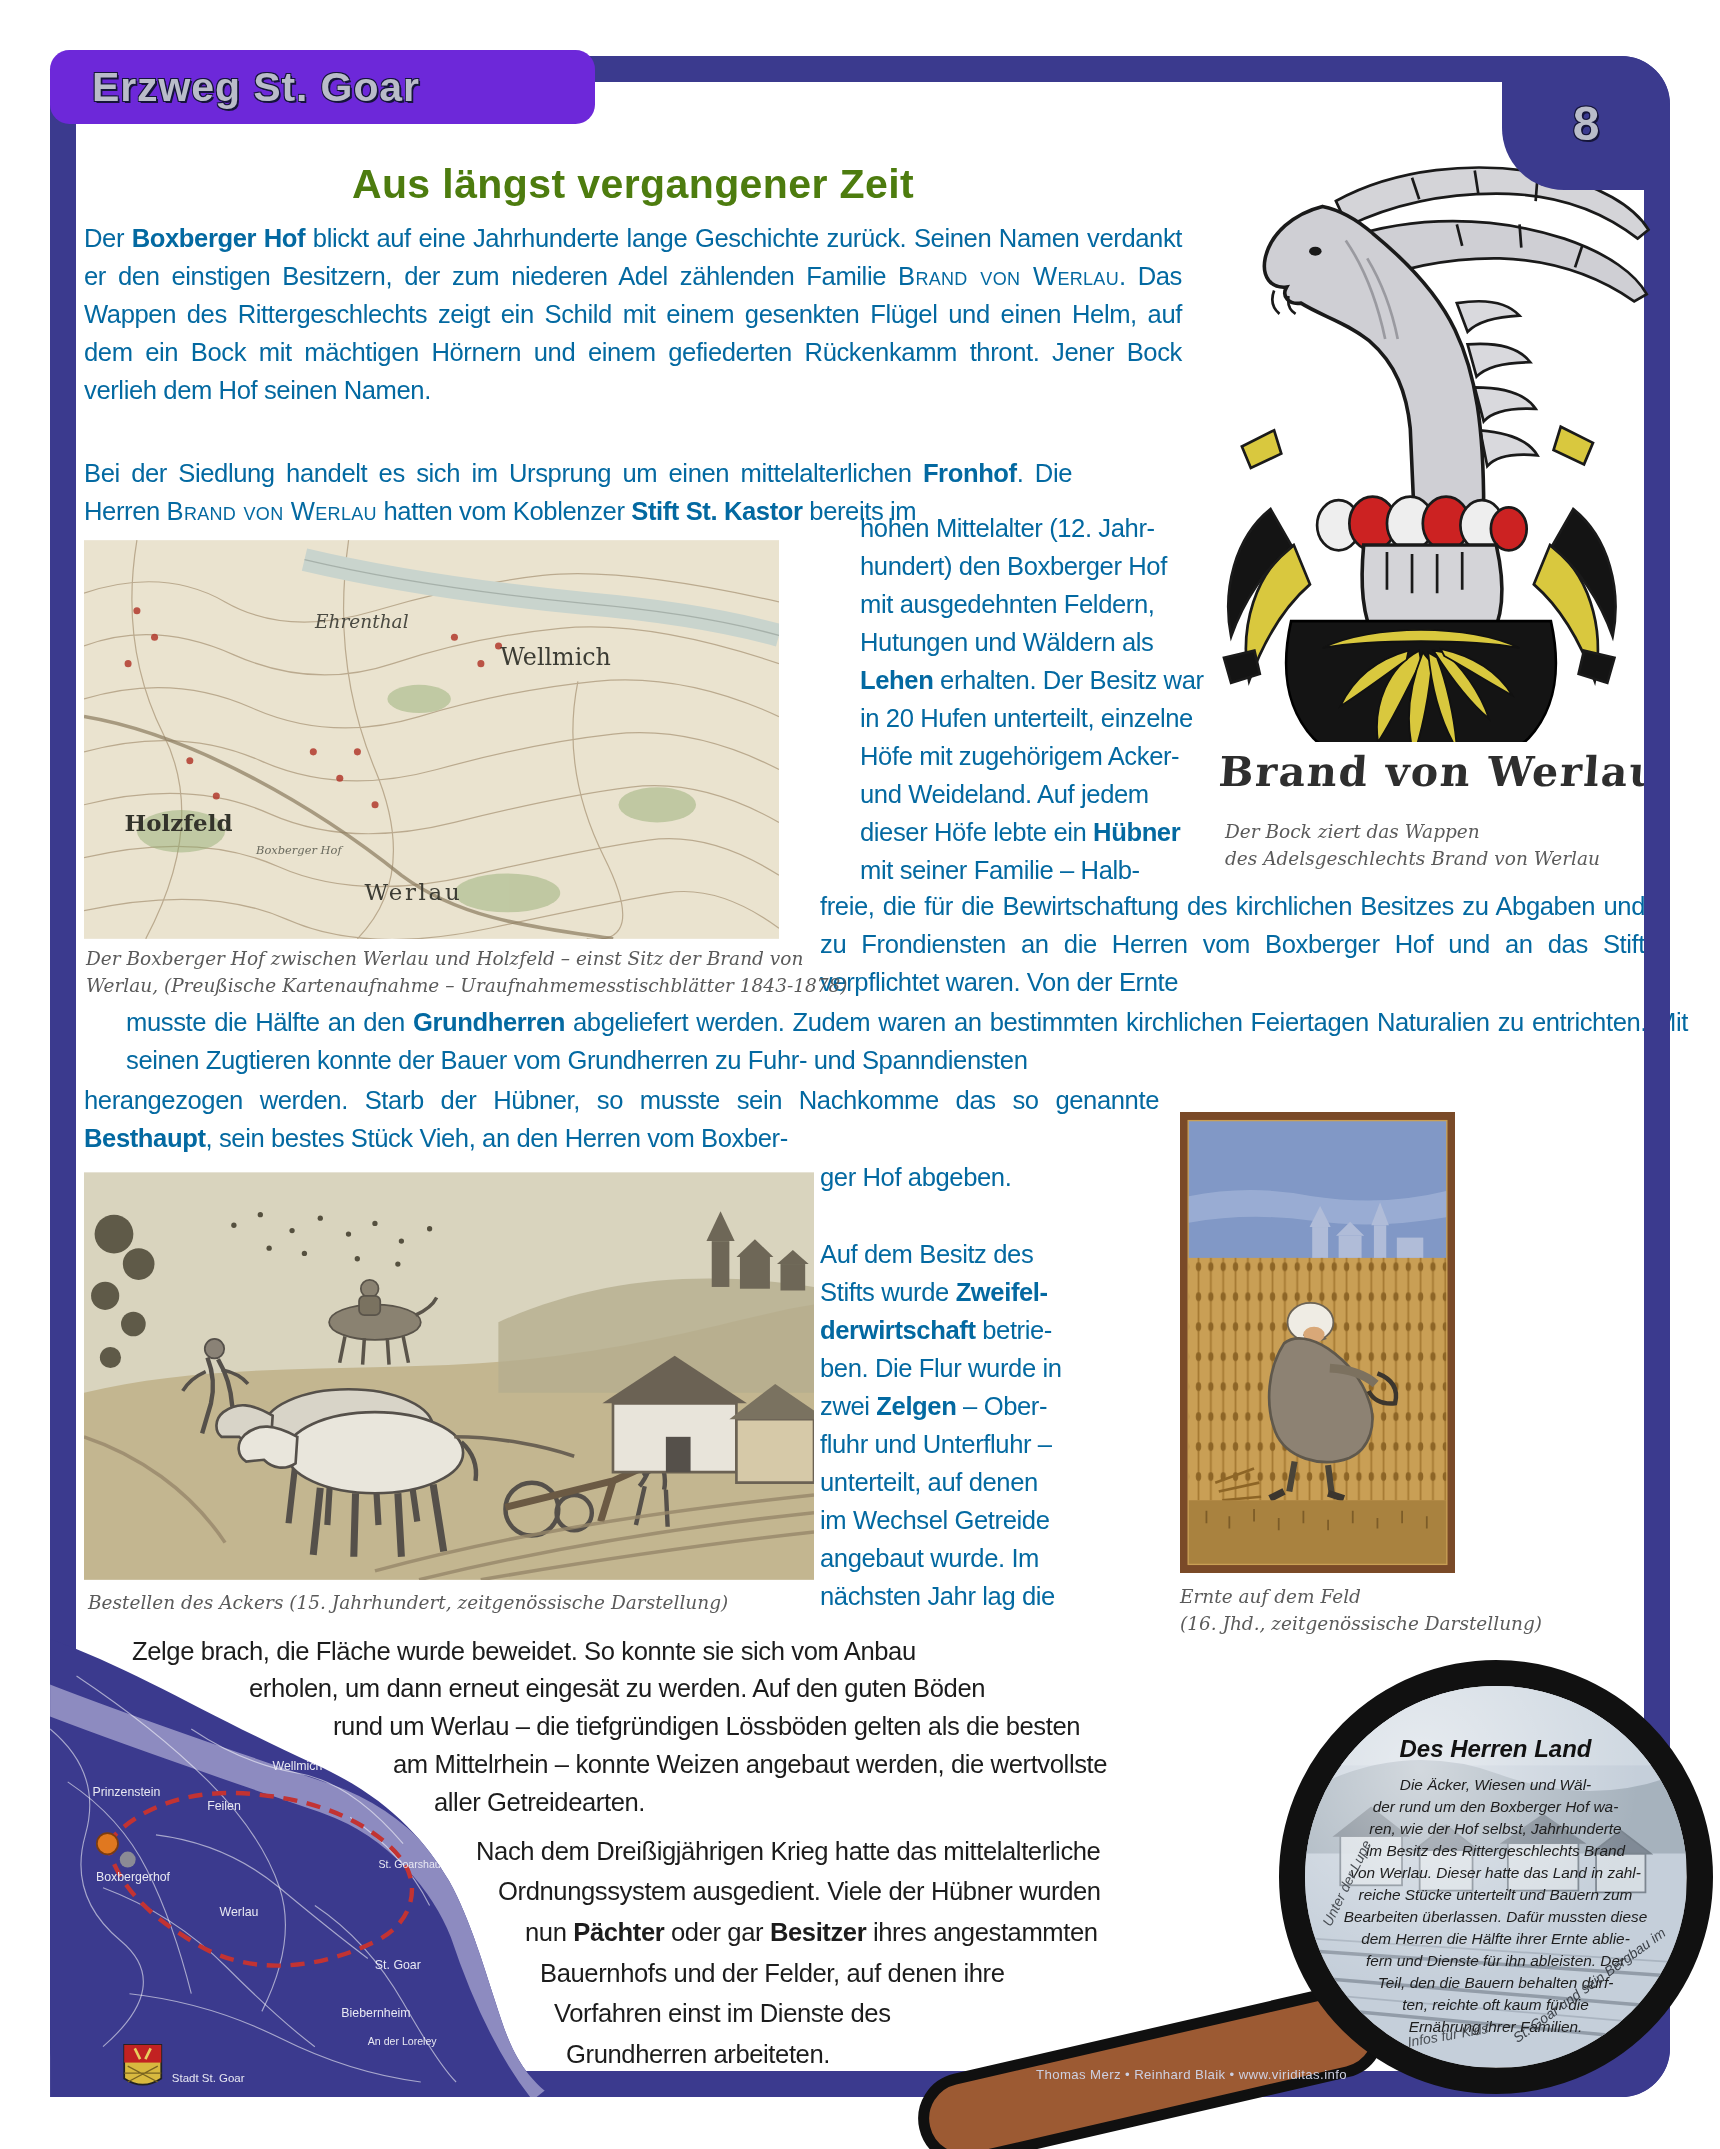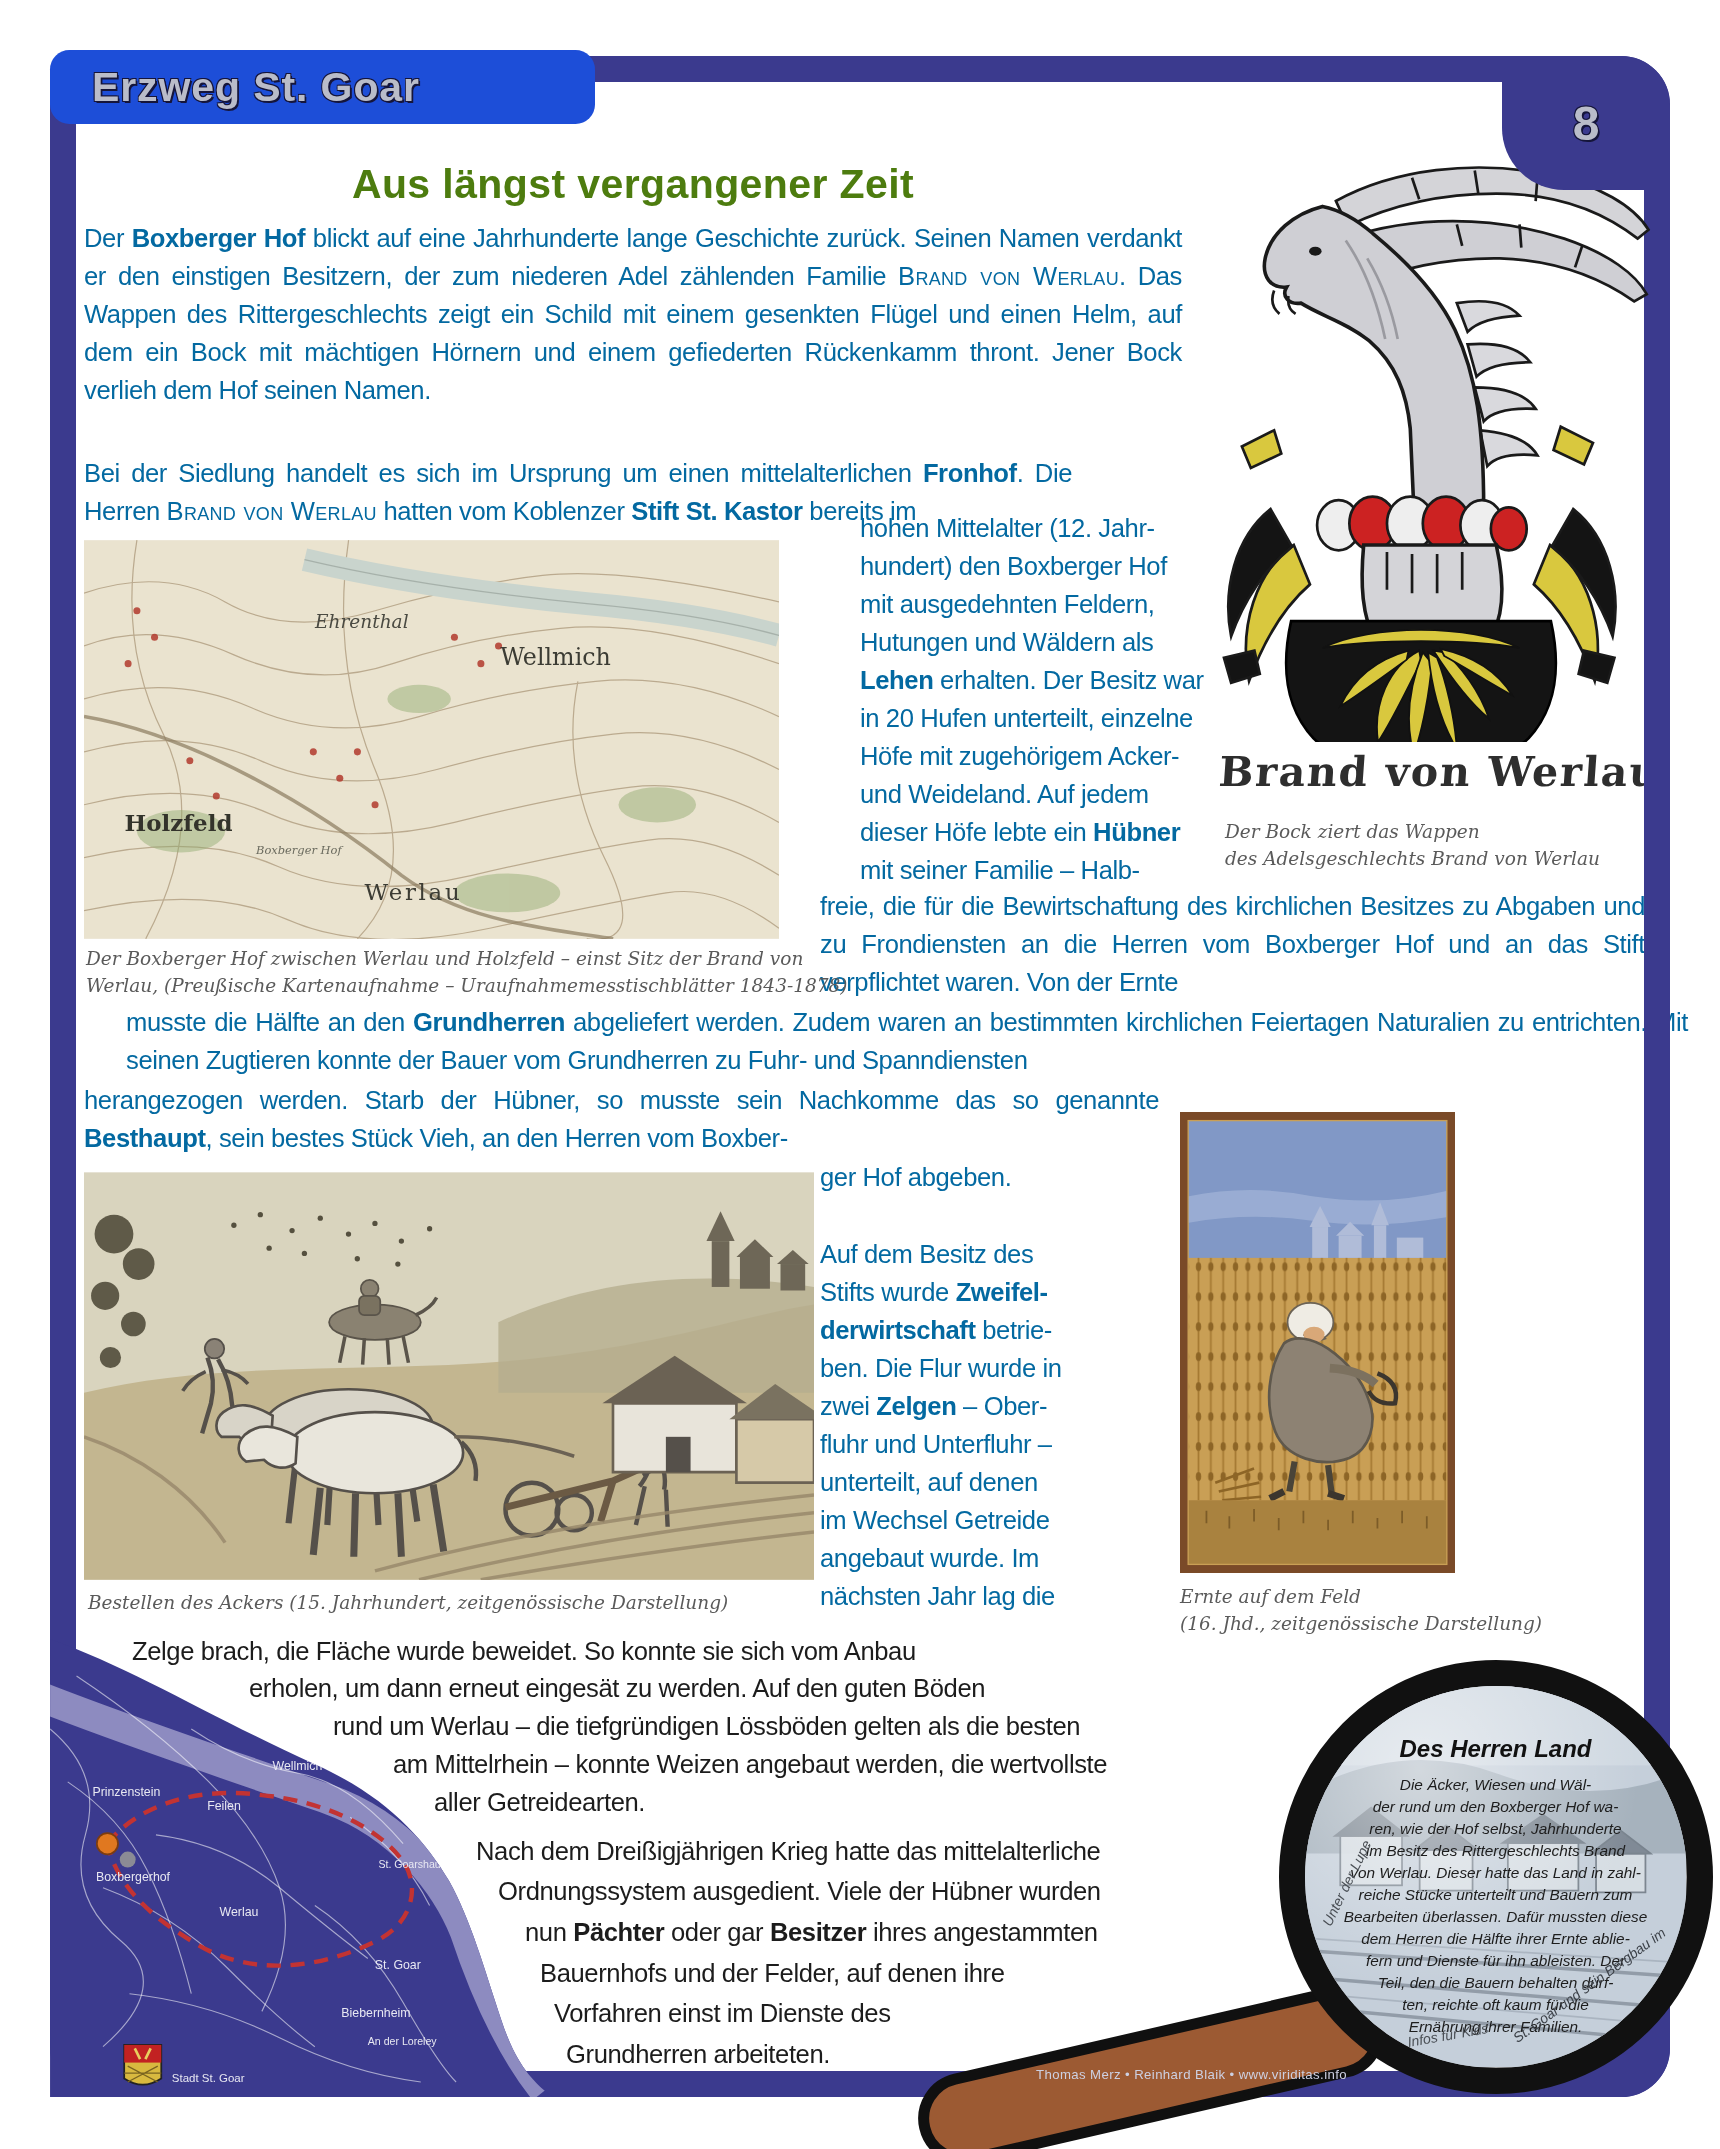--- a/index.html
+++ b/index.html
@@ -4,21 +4,21 @@
 <style>
   html,body{margin:0;padding:0;}
   body{
     width:1720px;height:2150px;position:relative;background:#ffffff;
     font-family:"Liberation Sans",sans-serif;color:#1c1c1c;overflow:hidden;
   }
   .abs{position:absolute;}
   
   .frame{left:50px;top:56px;width:1620px;height:2041px;border:26.5px solid #3b3a8e;
          border-radius:49px;box-sizing:border-box;z-index:1;}
-  .tab{left:50px;top:50px;width:545px;height:74px;background:#1d4ed8;border-radius:19.4px;
+  .tab{left:50px;top:50px;width:545px;height:74px;background:#6d28d9;border-radius:19.4px;
        z-index:2;display:flex;align-items:center;padding-left:42px;box-sizing:border-box;}
   .tab-label{font-size:41px;font-weight:bold;letter-spacing:0.9px;color:#b9bcc9;
        text-shadow:1.8px 1.8px 0 #15153a,-0.9px -0.9px 0 #15153a,0.9px -0.9px 0 #15153a,-0.9px 0.9px 0 #15153a;}
   .corner-tr{left:1502px;top:56px;width:168px;height:134px;background:#3b3a8e;
        border-radius:0 49px 0 62px;z-index:2;display:flex;align-items:center;justify-content:center;}
   .page-num{font-size:48px;font-weight:bold;color:#b9bcc9;
        text-shadow:1.8px 1.8px 0 #15153a,-0.9px -0.9px 0 #15153a,0.9px -0.9px 0 #15153a,-0.9px 0.9px 0 #15153a;}
   .corner-br{left:1502px;top:1910px;width:168px;height:187px;background:#3b3a8e;
        border-radius:62px 0 49px 0;z-index:2;}
   .credits{left:865px;top:2067px;width:653px;text-align:center;font-size:13.2px;

